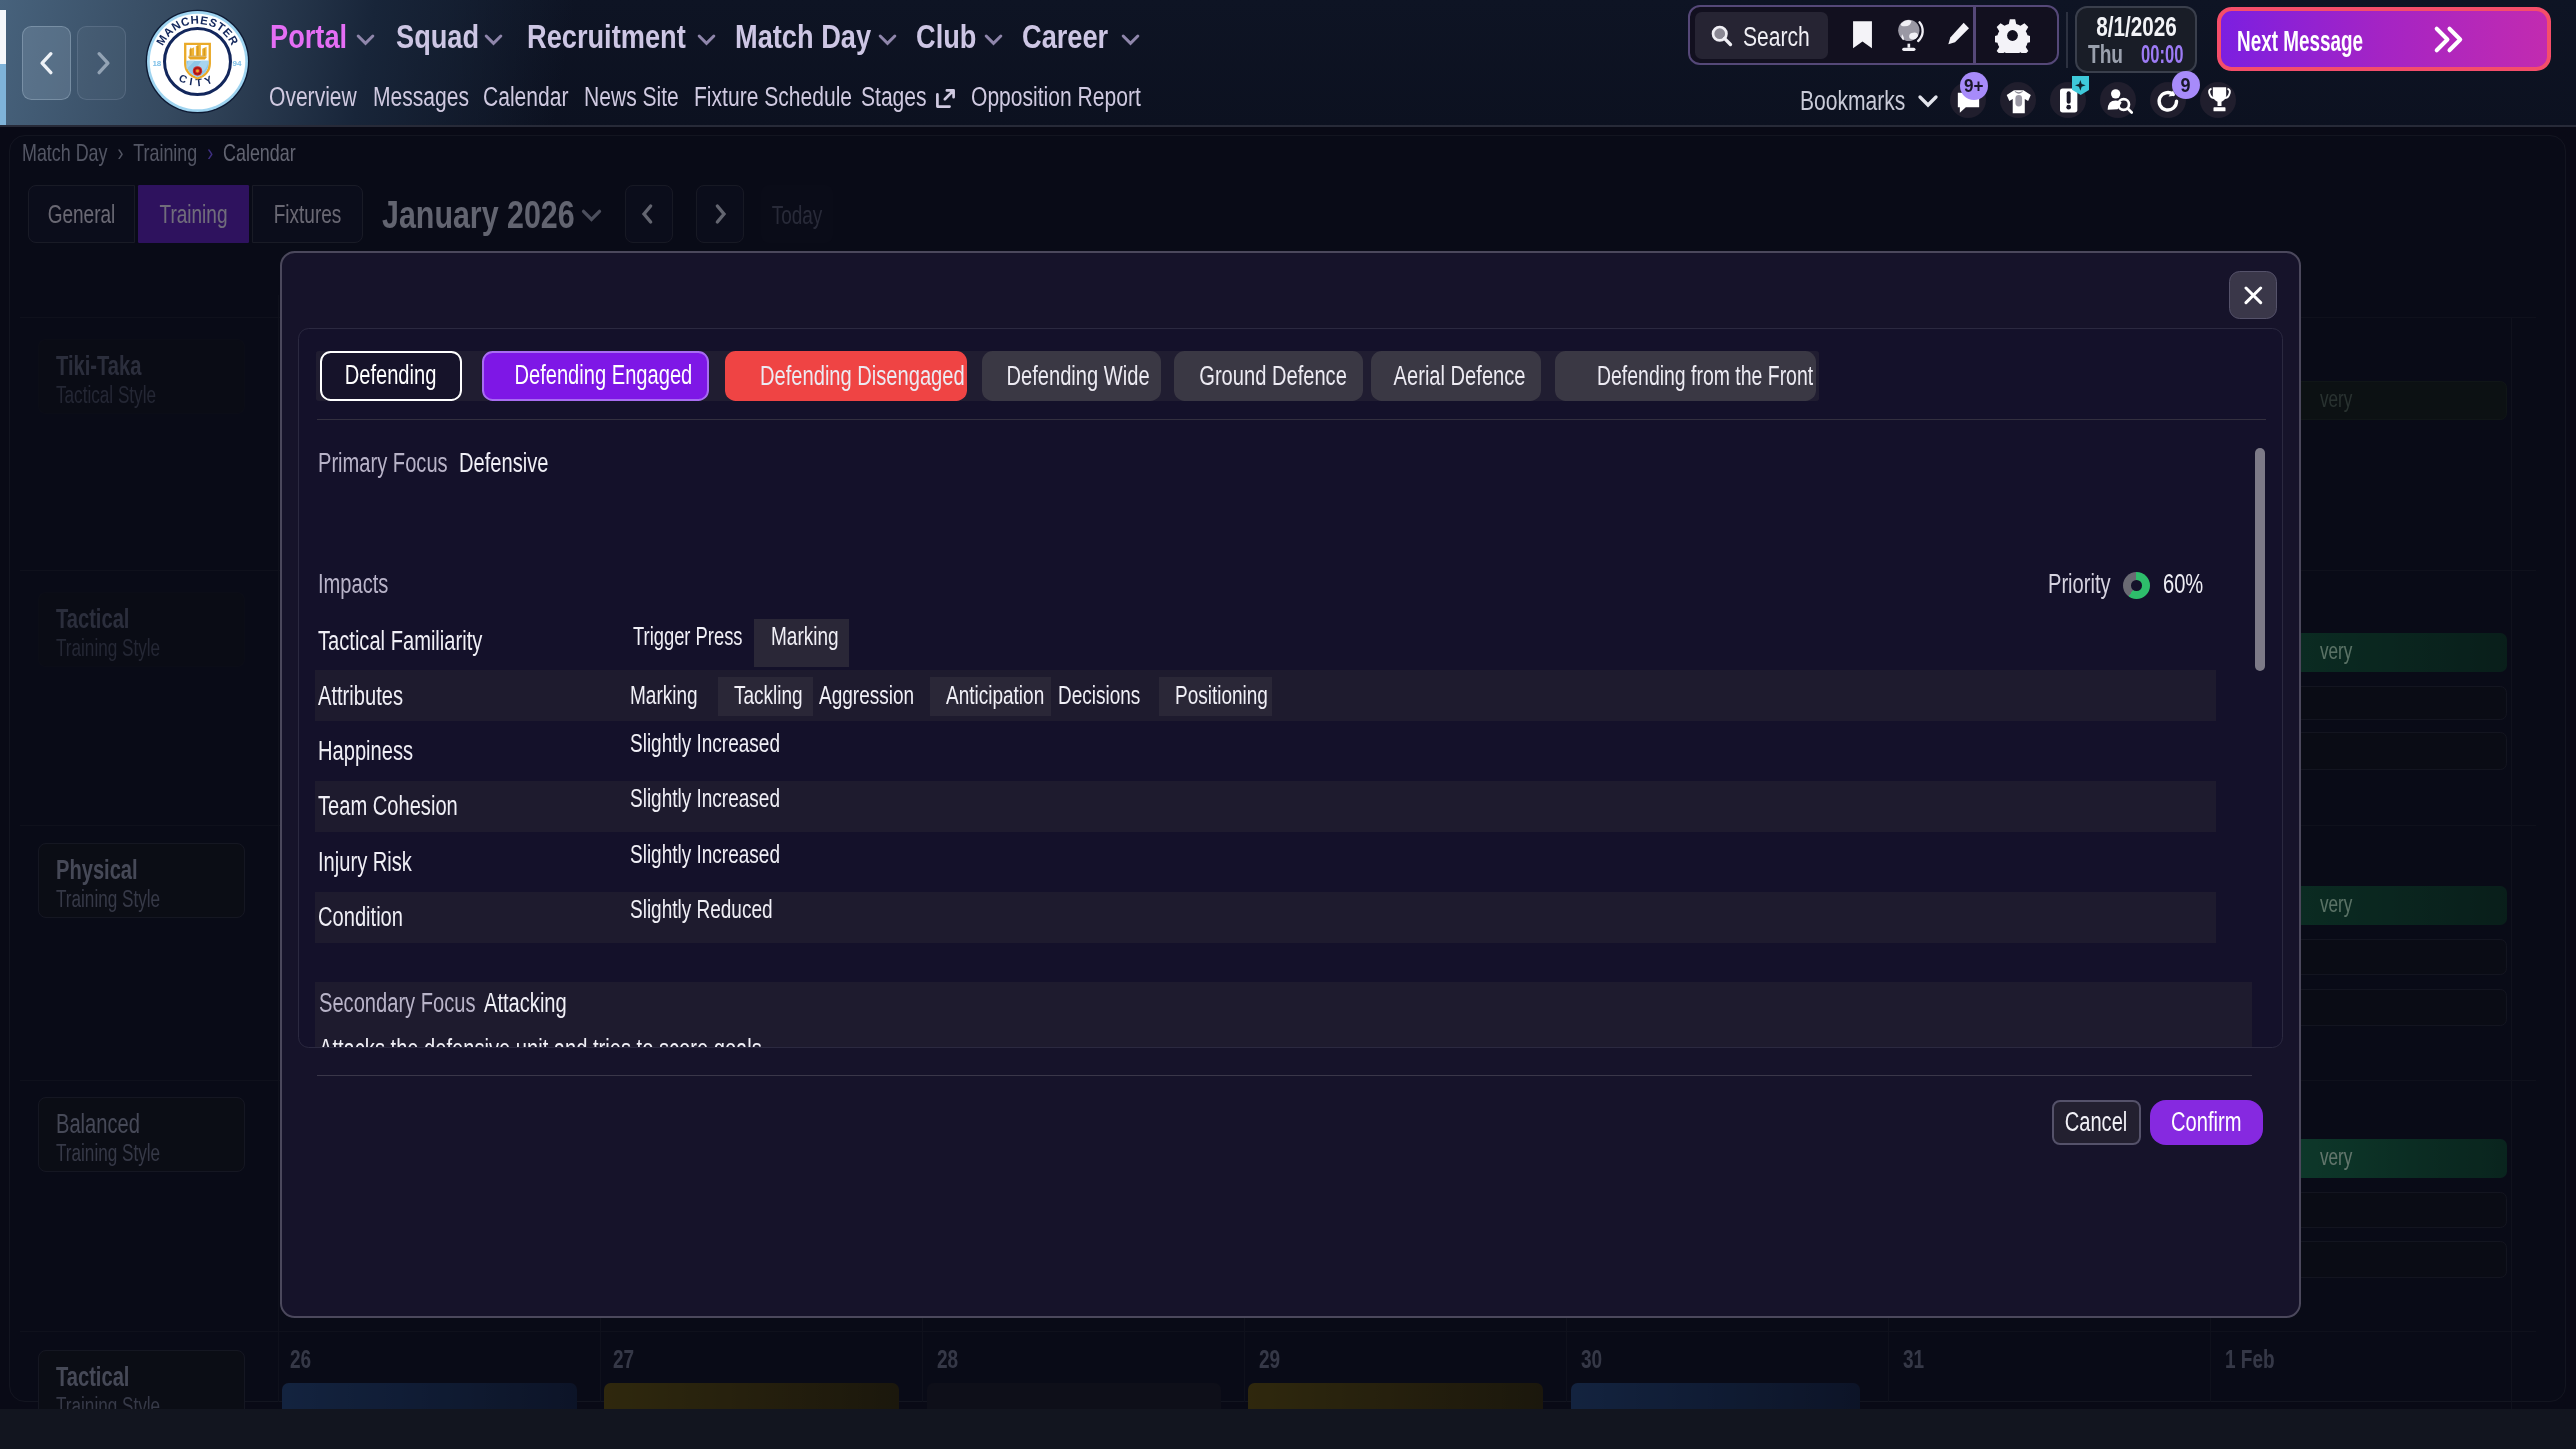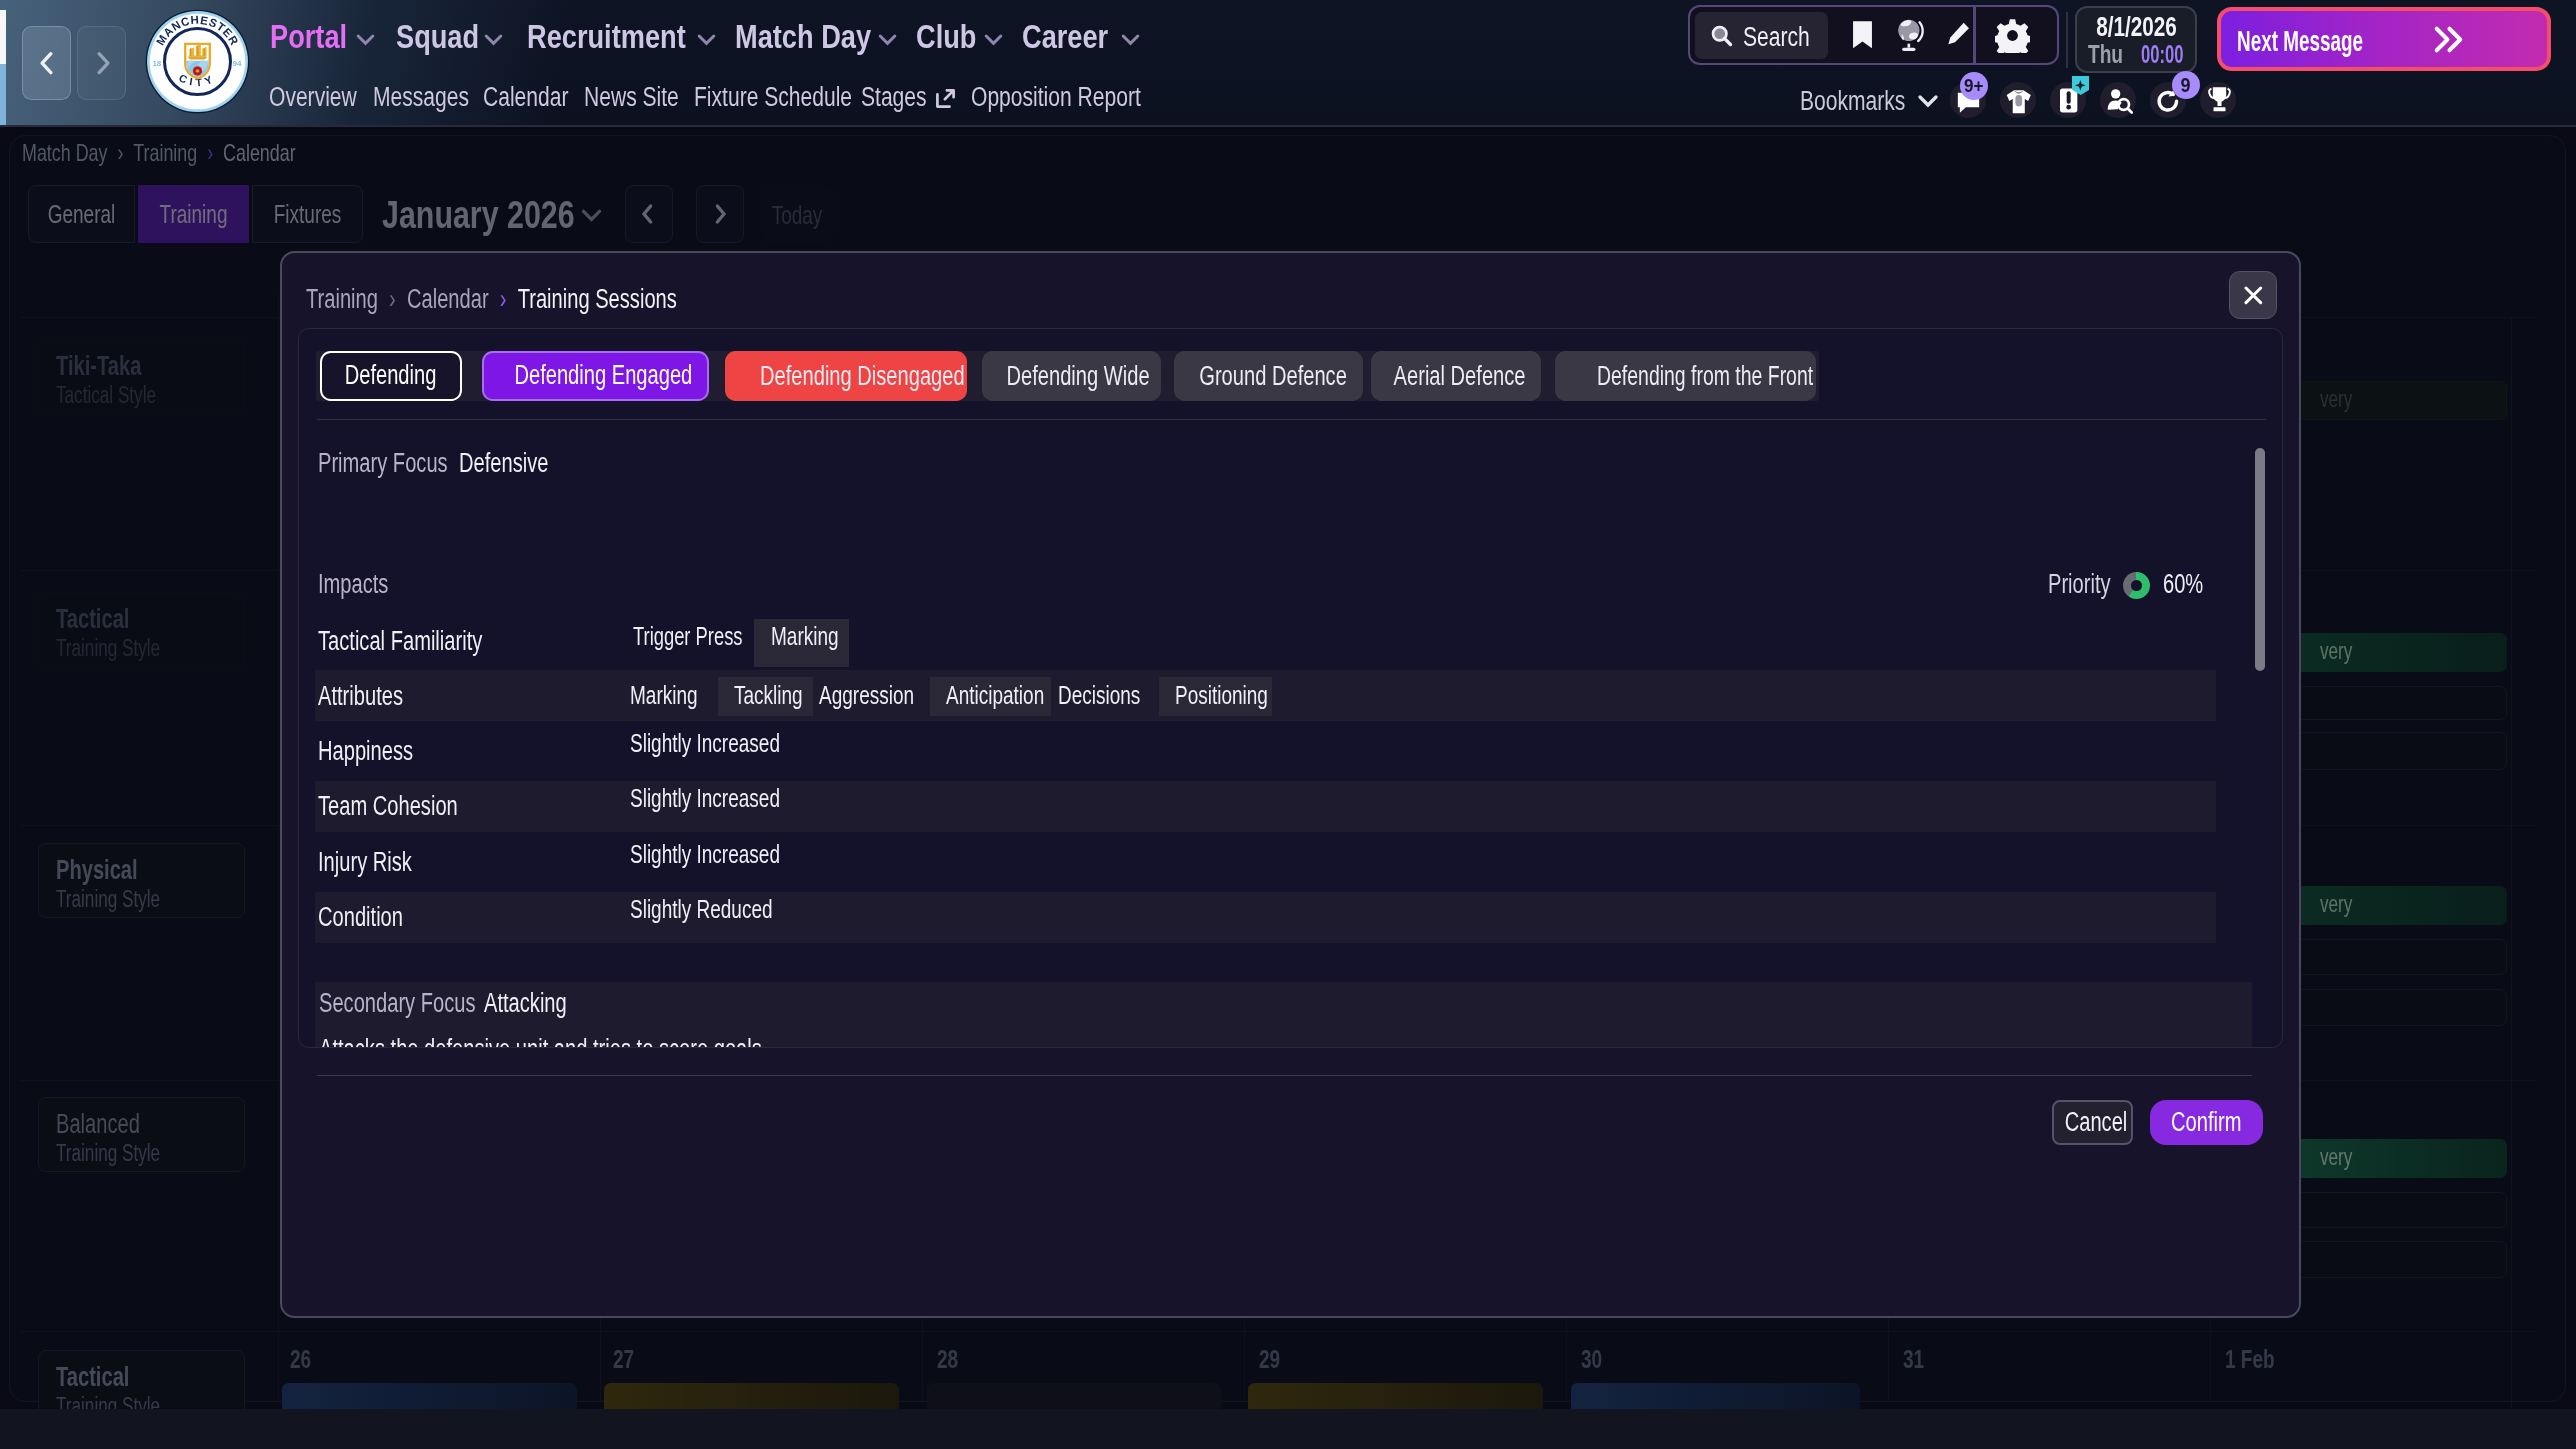--- a/index.html
+++ b/index.html
@@ -288,21 +288,20 @@
         <path d="M10 2 h20 v12 a10 10 0 0 1 -20 0 Z" fill="#ffffff"></path>
         <path d="M8 4 q-6 2 -2 10 q2 4 6 4 M32 4 q6 2 2 10 q-2 4 -6 4" stroke="#ffffff" stroke-width="3" fill="none"></path>
         <rect x="17" y="22" width="6" height="8" fill="#ffffff"></rect>
         <rect x="11" y="32" width="18" height="6" rx="1" fill="#ffffff"></rect>
       </svg>
   <div class="abs" style="left:0;top:125px;width:2576px;height:2px;background:#272a38;"></div>
 </div>
 
 <div class="abs" style="left:280px;top:251px;width:2021px;height:1067px;background:#16132a;border:2px solid #4b485c;border-radius:14.8px;">
 
-  <div class="abs" style="left:23.5px;top:31px;font-size:27px;color:#a9a4bc;"><span class="cx">Training&nbsp;&nbsp;<span style="color:#6f6a85">›</span>&nbsp;&nbsp;Calendar&nbsp;&nbsp;<span style="color:#8b5cf6">›</span>&nbsp;&nbsp;<span style="color:#f2f1f7">Training Sessions</span></span></div>
 
   <div class="abs" style="left:1947px;top:18px;width:48px;height:48px;background:#3a3749;border:1.3px solid #55526a;border-radius:10.7px;"></div>
   <svg class="abs" style="left:1962px;top:33px" width="20" height="20" viewBox="0 0 30 30">
         <path d="M3 3 L25 25 M25 3 L3 25" stroke="#ffffff" stroke-width="4.5" stroke-linecap="round"></path>
       </svg>
 
   <div class="abs" style="left:16px;top:75px;width:1985px;height:720px;border:1.3px solid #2b2940;border-radius:10.7px;background:#14112a;overflow:hidden;">
 
     <div class="abs" style="left:17px;top:22px;width:1503px;height:50px;background:#201d31;border-radius:2.7px;"></div>
     <div class="abs" style="left:21px;top:22px;width:142px;height:50px;border:2.7px solid #ffffff;border-radius:10.7px;background:#16132a;line-height:44px;text-align:center;font-size:27px;color:#ffffff;"><span class="cxc">Defending</span></div>
@@ -358,18 +357,18 @@
 
     <div class="abs" style="left:16px;top:653px;width:1937px;height:68px;background:#1e1b2e;"></div>
     <div class="abs" style="left:19.5px;top:659px;font-size:27px;color:#b8b3c8;"><span class="cx">Secondary Focus</span></div>
     <div class="abs" style="left:185px;top:659px;font-size:27px;color:#f0eff6;"><span class="cx">Attacking</span></div>
     <div class="abs" style="left:19.5px;top:705px;font-size:27px;color:#f0eff6;"><span class="cx">Attacks the defensive unit and tries to score goals.</span></div>
   </div>
 
   <div class="abs" style="left:1973px;top:195px;width:10px;height:223px;background:#7d7a87;border-radius:5.4px;"></div>
 
   <div class="abs" style="left:35px;top:822px;width:1935px;height:1.3px;background:#3a3749;"></div>
-  <div class="abs" style="left:1770px;top:847px;width:81px;height:45px;border:2px solid #55526a;border-radius:8px;background:#232030;line-height:41px;text-align:center;font-size:27px;color:#f2f1f7;"><span class="cxc">Cancel</span></div>
+  <div class="abs" style="left:1770px;top:847px;width:89px;height:45px;border:2px solid #55526a;border-radius:8px;background:#232030;line-height:41px;text-align:center;font-size:27px;color:#f2f1f7;"><span class="cxc">Cancel</span></div>
   <div class="abs" style="left:1868px;top:847px;width:113px;height:45px;border-radius:16px;background:#8629e0;line-height:45px;text-align:center;font-size:27px;color:#ffffff;"><span class="cxc">Confirm</span></div>
 </div>
 
 </div>
 
 
 </body></html>

